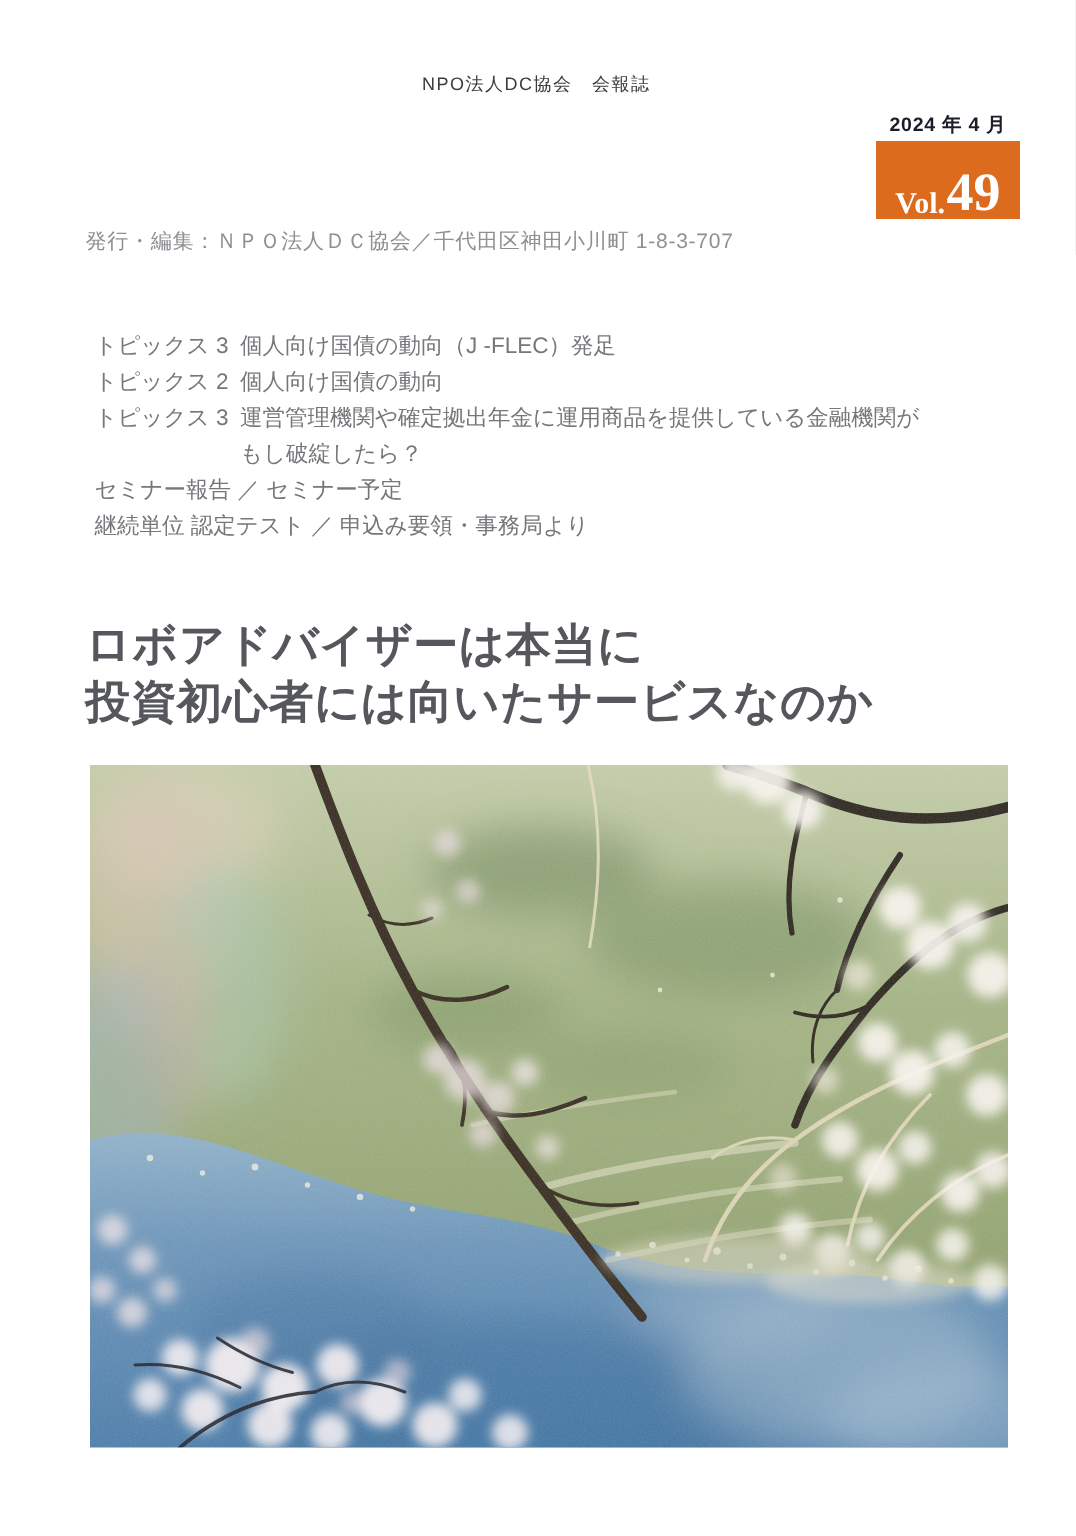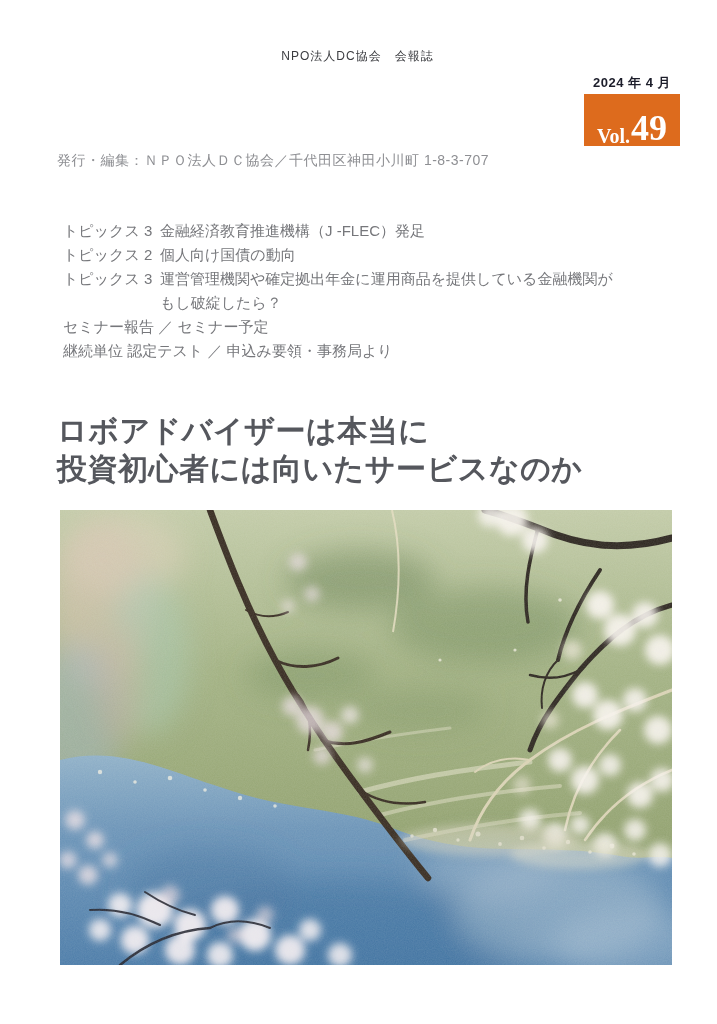--- a/index.html
+++ b/index.html
@@ -75,21 +75,21 @@
       <span class="vol-prefix">Vol.</span>
       <span class="vol-number">49</span>
     </div>
   </div>
 
   <div class="publisher">発行・編集：ＮＰＯ法人ＤＣ協会／千代田区神田小川町 1-8-3-707</div>
 
   <div class="toc">
     <div class="toc-row">
       <span class="toc-label">トピックス 3</span>
-      <span class="toc-text">金融経済教育推進機構（J -FLEC）発足</span>
+      <span class="toc-text">個人向け国債の動向（J -FLEC）発足</span>
     </div>
     <div class="toc-row">
       <span class="toc-label">トピックス 2</span>
       <span class="toc-text">個人向け国債の動向</span>
     </div>
     <div class="toc-row">
       <span class="toc-label">トピックス 3</span>
       <span class="toc-text">運営管理機関や確定拠出年金に運用商品を提供している金融機関が</span>
     </div>
     <div class="toc-wrap2">もし破綻したら？</div>

